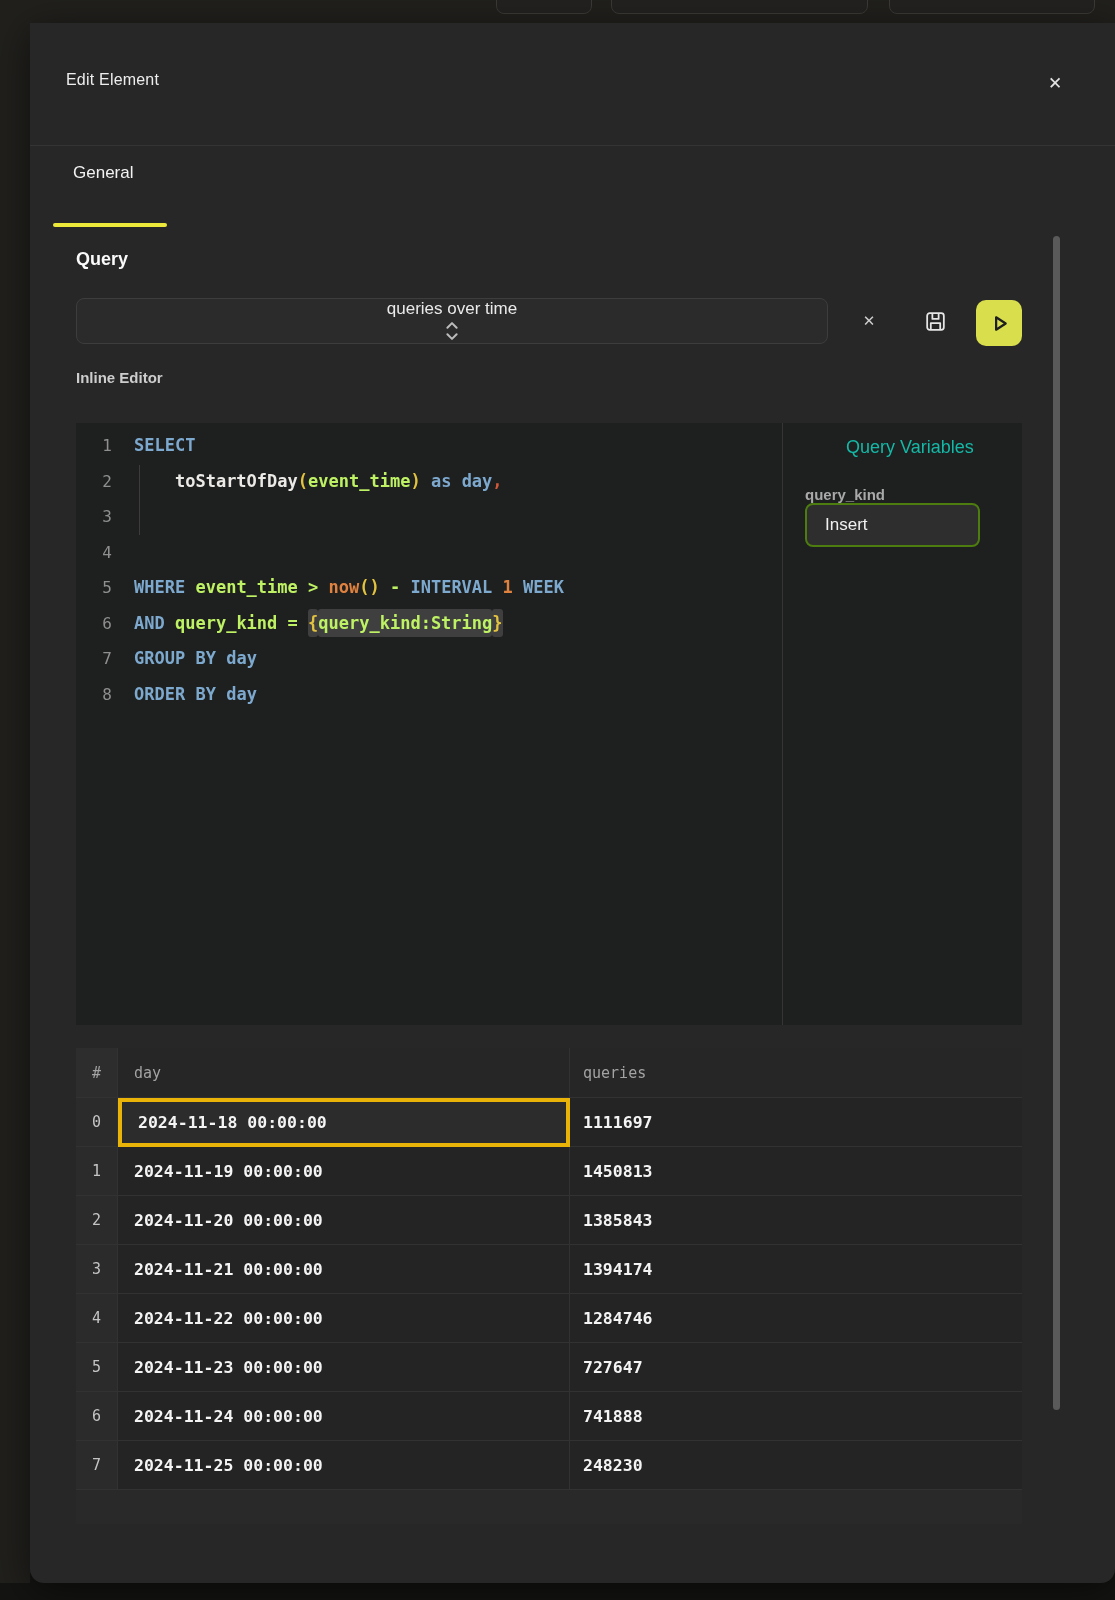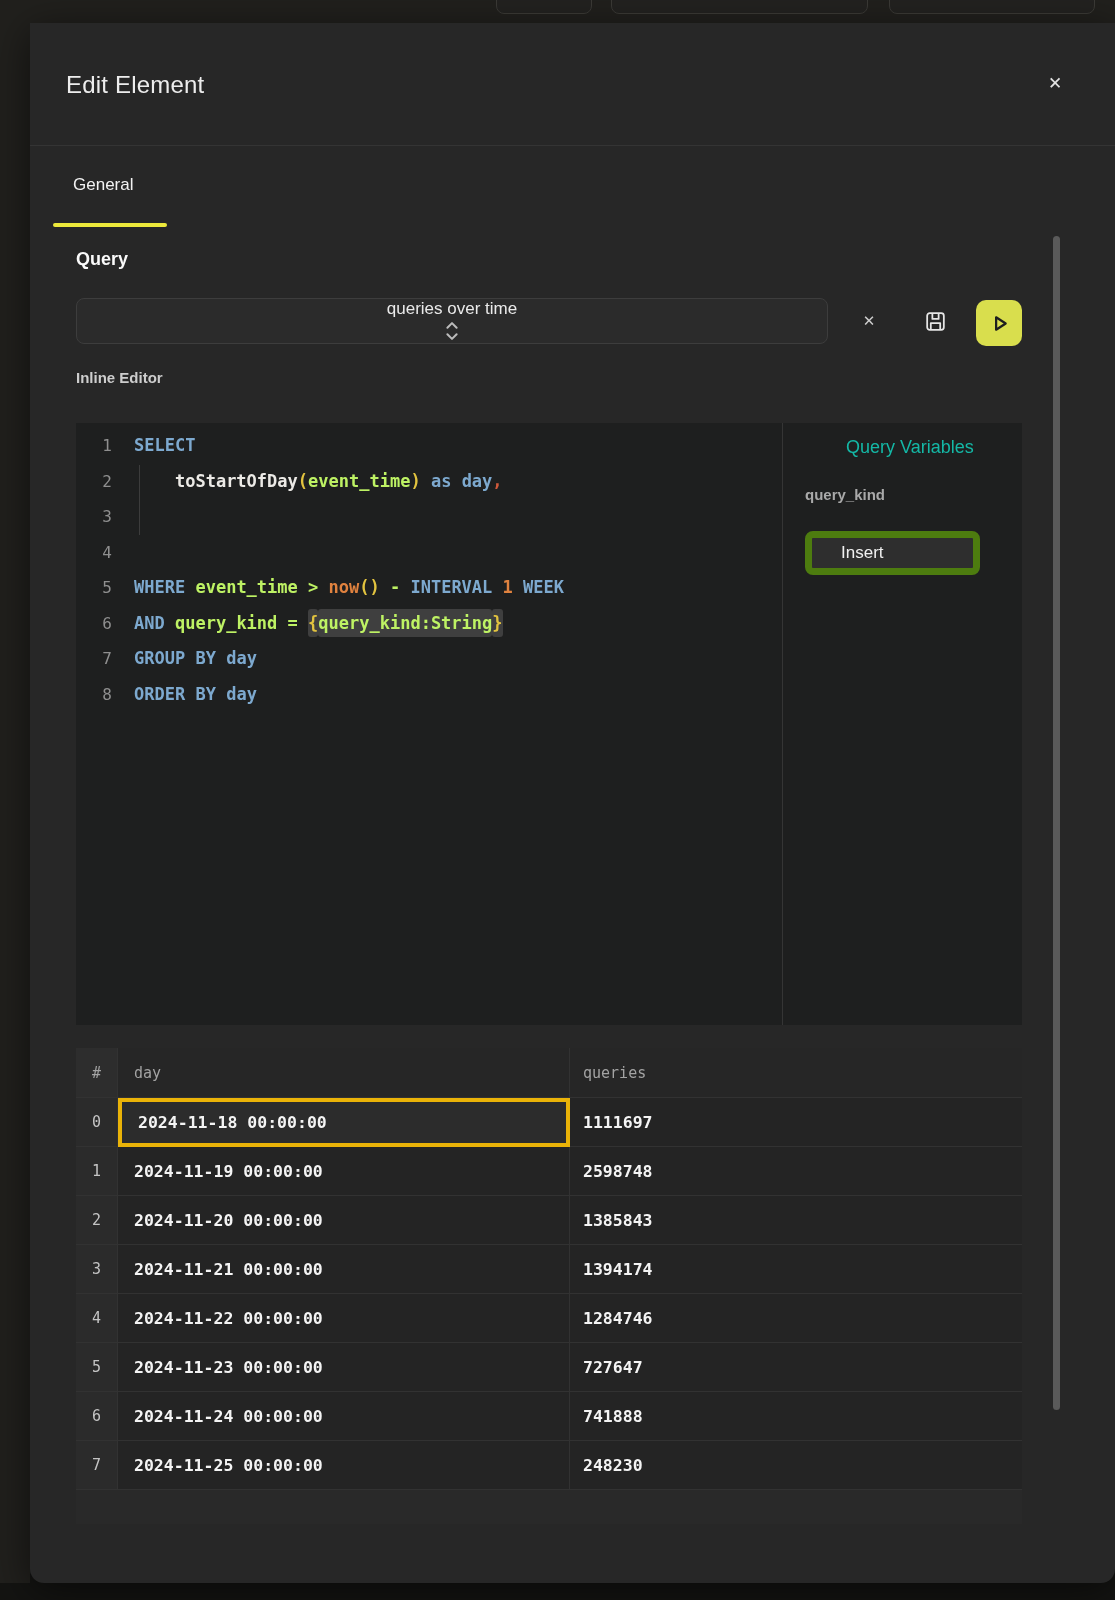--- a/index.html
+++ b/index.html
@@ -10,28 +10,28 @@
   
   .top-strip { position:absolute; left:0; top:0; width:1115px; height:23px; background:#21201d; }
   .bg-btn { position:absolute; top:-12px; height:26px; background:#232220;
             border:1px solid #3b3a36; border-radius:8px; }
   .left-strip { position:absolute; left:0; top:23px; width:30px; height:1560px; background:#21201d; }
 
   
   .modal { position:absolute; left:30px; top:23px; width:1085px; height:1560px;
            background:#272727; border-radius:0 0 14px 14px;
            box-shadow:0 8px 40px rgba(0,0,0,.55); }
-  .modal-title { position:absolute; left:36px; top:48px; font-size:24px; font-weight:500;
+  .modal-title { position:absolute; left:36px; top:48px; font-size:16px; font-weight:500;
                  color:#ededed; letter-spacing:.2px; }
   .close-btn { position:absolute; left:1010px; top:46px; width:30px; height:30px; border:none;
                background:transparent; color:#e3e3e3; font-size:17px; line-height:30px;
                text-align:center; cursor:pointer; font-family:"Liberation Sans",sans-serif; }
   .header-divider { position:absolute; left:0; top:122px; width:100%; height:1px; background:#343434; }
 
-  .tab { position:absolute; left:43px; top:152px; font-size:17px; color:#f2f2f2; cursor:pointer; }
+  .tab { position:absolute; left:43px; top:140px; font-size:17px; color:#f2f2f2; cursor:pointer; }
   .tab-underline { position:absolute; left:23px; top:200px; width:114px; height:4px;
                    background:#ece93b; border-radius:2px; }
 
   .query-heading { position:absolute; left:46px; top:226px; font-size:18px; font-weight:700; color:#fafafa; }
 
   .query-select { position:absolute; left:46px; top:275px; width:752px; height:46px;
                   background:#2b2b2b; border:1px solid #3d3d3d; border-radius:8px;
                   display:flex; align-items:center; padding:0 18px; cursor:pointer;flex-direction:column; }
   .query-select .value { font-size:17px; color:#eaeaea; flex:1; }
   .select-chevrons { width:20px; height:26px; opacity:.85; }
@@ -63,23 +63,23 @@
   .seg-fn     { color:#eceae6; }
   .seg-paren  { color:#e2c33f; }
   .seg-str    { color:#a9b55e; }
   .seg-orange { color:#e0823f; }
   .seg-comma  { color:#d0593b; }
   .seg-hl     { background:#3f3f3f; border-radius:3px; padding:4px 0; }
 
   .vars-panel { width:240px; border-left:1px solid #353535; padding:14px 22px; }
   .vars-heading { font-size:18px; font-weight:500; color:#14b8a6;margin-left:41px; }
   .var-name { margin-top:28px; font-size:15px; font-weight:600; color:#a9a9a9; }
-  .insert-btn { margin-top:28px; width:175px; height:44px; background:#2e2e2e;
-                border:7px solid #4d7c0f; border-radius:8px; color:#f0f0f0; font-size:17px;
-                text-align:left; padding-left:29px; cursor:pointer;
+  .insert-btn { margin-top:0; width:175px; height:44px; background:#2e2e2e;
+                border:2px solid #4d7c0f; border-radius:8px; color:#f0f0f0; font-size:17px;
+                text-align:left; padding-left:18px; cursor:pointer;
                 font-family:"Liberation Sans",sans-serif; }
 
   .v-scrollbar { position:absolute; left:1023px; top:213px; width:7px; height:1174px;
                  background:#5a5a5a; border-radius:4px; cursor:grab; }
 
   
   .results { position:absolute; left:46px; top:1025px; width:946px;
              font-family:"DejaVu Sans Mono", monospace; }
   .t-row { display:flex; width:946px; }
   .t-head { height:50px; }
@@ -176,21 +176,21 @@
       </div>
       <div id="table-body">
           <div class="t-row t-body-row">
             <div class="cell c-idx">0</div>
             <div class="cell c-day selected">2024-11-18 00:00:00</div>
             <div class="cell c-q">1111697</div>
           </div>
           <div class="t-row t-body-row">
             <div class="cell c-idx">1</div>
             <div class="cell c-day">2024-11-19 00:00:00</div>
-            <div class="cell c-q">2598748</div>
+            <div class="cell c-q">1450813</div>
           </div>
           <div class="t-row t-body-row">
             <div class="cell c-idx">2</div>
             <div class="cell c-day">2024-11-20 00:00:00</div>
             <div class="cell c-q">1385843</div>
           </div>
           <div class="t-row t-body-row">
             <div class="cell c-idx">3</div>
             <div class="cell c-day">2024-11-21 00:00:00</div>
             <div class="cell c-q">1394174</div>

